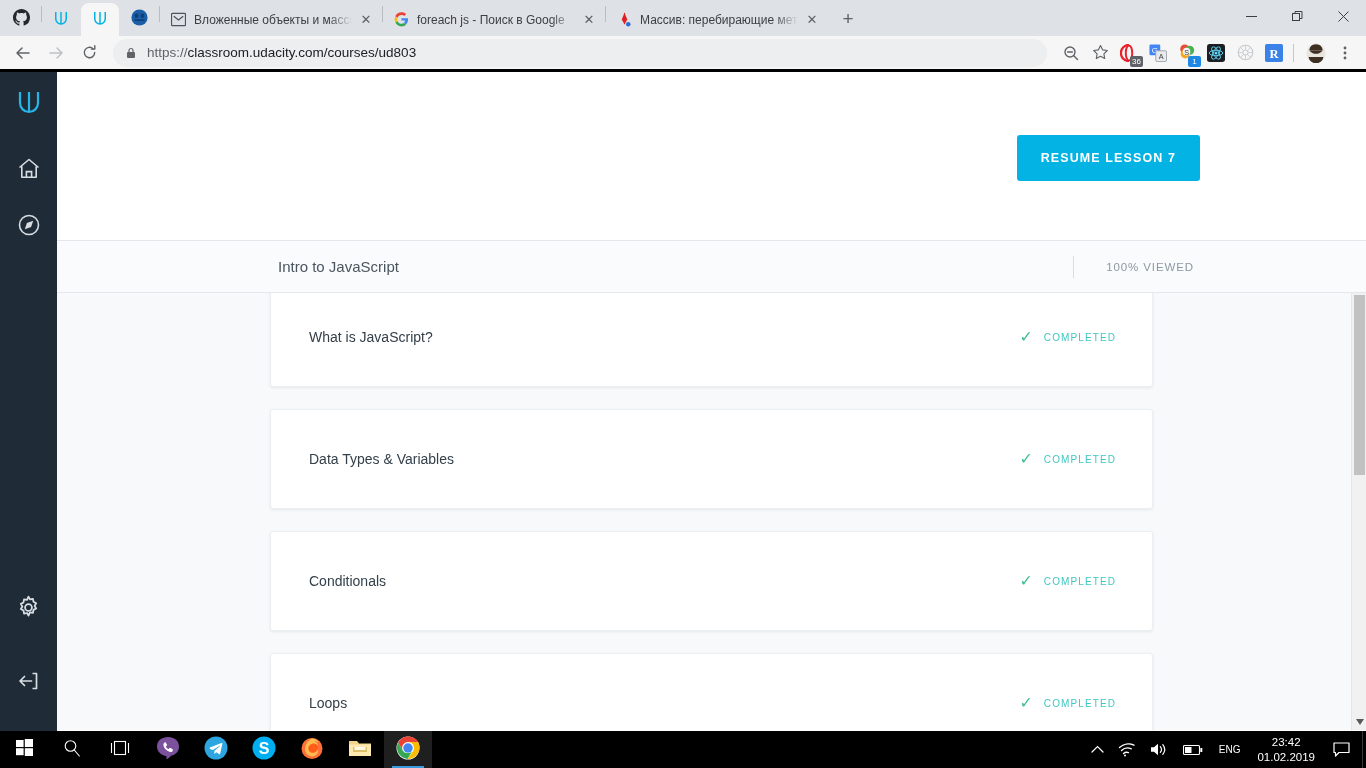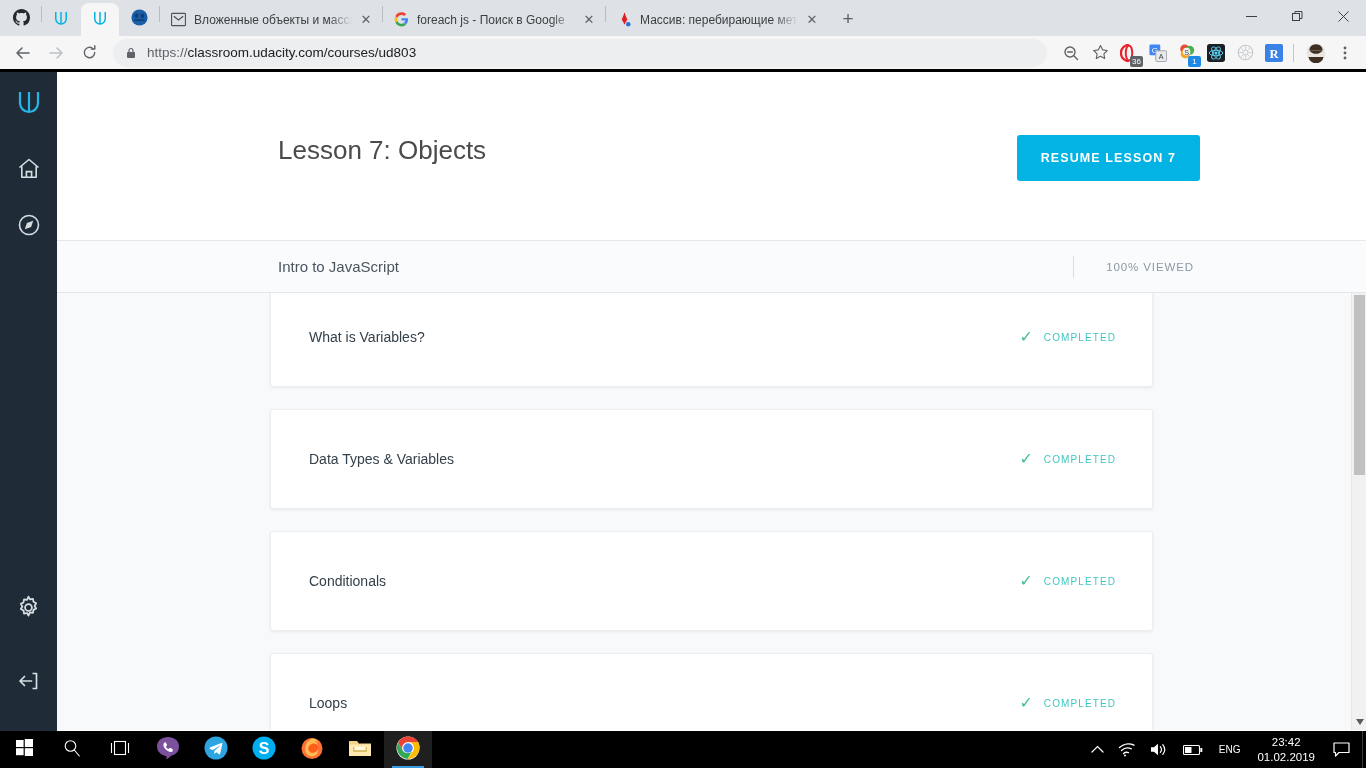--- a/index.html
+++ b/index.html
@@ -440,37 +440,36 @@
               <path d="M16.5 5.5h4v15h-4" fill="none" stroke="#d8dde2" stroke-width="1.7" stroke-linejoin="round"></path>
               <path d="M15.5 13H4.5M8.5 8.5L4 13l4.5 4.5" fill="none" stroke="#d8dde2" stroke-width="1.7" stroke-linecap="round" stroke-linejoin="round"></path>
             </svg>
         </span>
       </div>
     </div>
 
     <div class="content">
 
       <div class="hero">
-        <h1 class="hero-title">Lesson 7: Objects</h1>
         <button class="resume-btn">RESUME LESSON 7</button>
       </div>
 
       <div class="subbar">
         <div class="subbar-title">Intro to JavaScript</div>
         <div class="subbar-right">
           <div class="subbar-div"></div>
           <div class="viewed">100% VIEWED</div>
         </div>
       </div>
 
       <div class="scrollarea">
         <div class="cards">
 
           <div class="card">
-            <div class="card-title">What is Variables?</div>
+            <div class="card-title">What is JavaScript?</div>
             <div class="card-status">
               <span class="check">✓</span>
               <span class="status-text">COMPLETED</span>
             </div>
           </div>
 
           <div class="card">
             <div class="card-title">Data Types &amp; Variables</div>
             <div class="card-status">
               <span class="check">✓</span>

